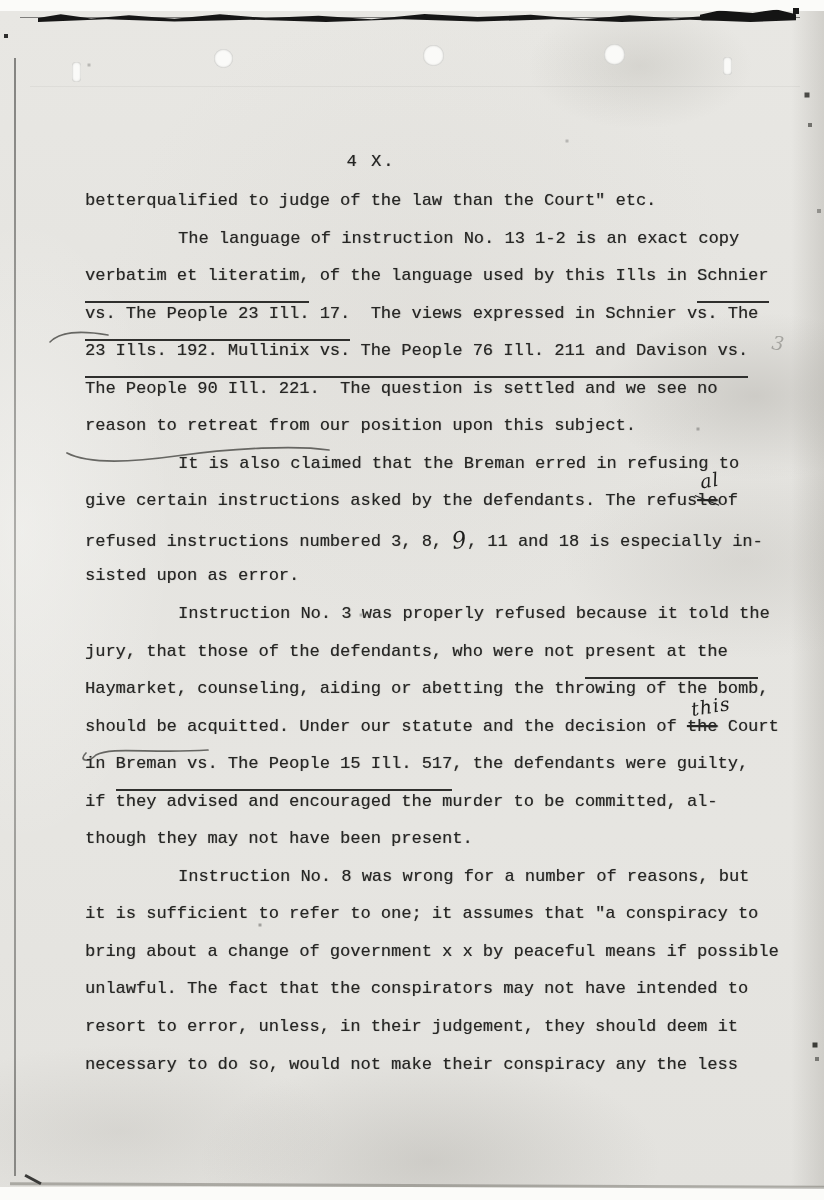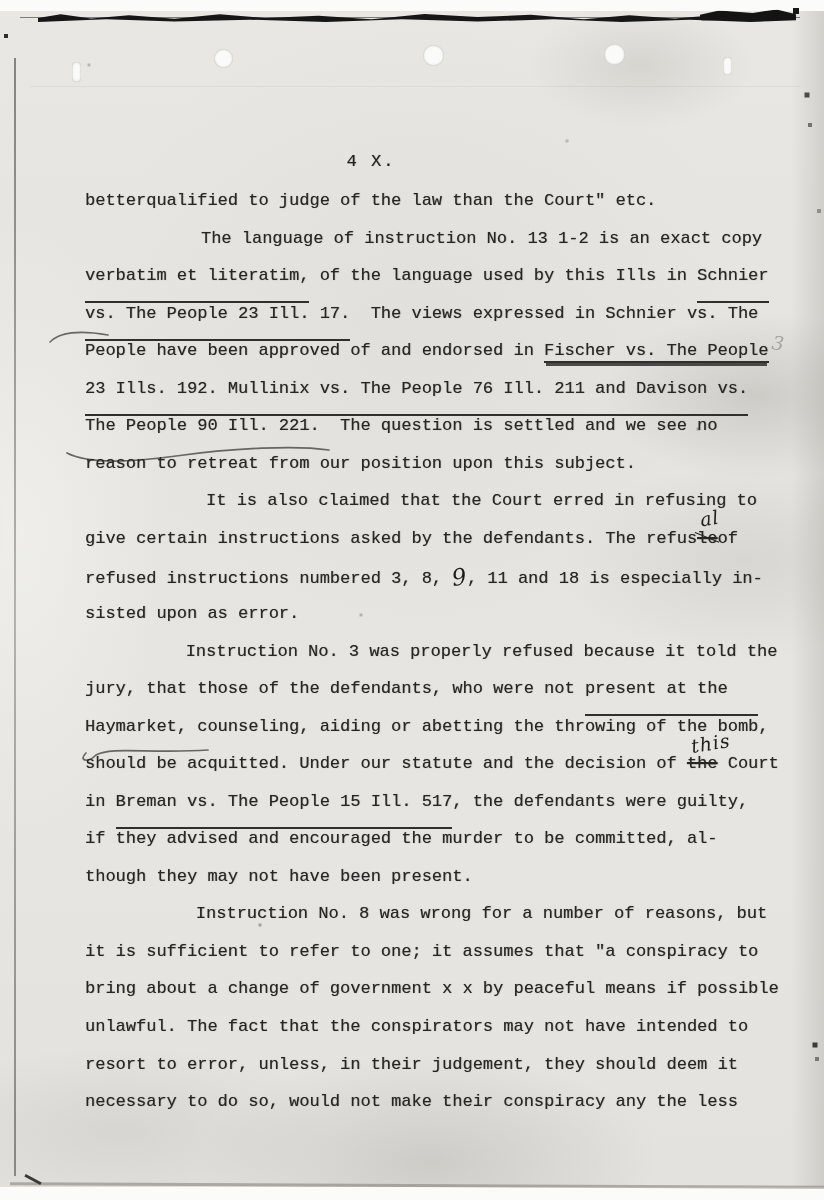--- a/index.html
+++ b/index.html
@@ -64,21 +64,21 @@
     position:absolute;left:0;top:152px;width:712px;text-align:center;z-index:5;
     font-size:17px;letter-spacing:2px;color:#242422;padding-left:30px;box-sizing:border-box;
     text-shadow:0.4px 0.4px 0.7px rgba(25,25,25,0.55);
   }
   .lines{
     position:absolute;left:85px;top:189px;width:700px;z-index:5;
     font-size:17px;color:#262624;
     text-shadow:0.4px 0.4px 0.8px rgba(28,28,26,0.5);
   }
   .line{height:37.56px;line-height:23px;white-space:pre;}
-  .line.indent{padding-left:93px;text-align:center;}
+  .line.indent{padding-left:93px;}
   .u{border-bottom:2px solid #2f2f2d;padding-bottom:16px;}
   .uu{border-bottom:2px solid #2f2f2d;padding-bottom:1px;box-shadow:0 5px 0 -2px rgba(47,47,45,0.85);}
   .struck{position:relative;text-decoration:line-through;text-decoration-thickness:2px;}
   .struckx{position:relative;text-decoration:line-through;text-decoration-thickness:1.5px;}
   .struckx::after{content:"";position:absolute;left:-3px;right:-3px;top:45%;border-top:1.6px solid #222;
     transform:rotate(22deg);}
   .hand{display:inline-block;font-family:"DejaVu Serif",serif;font-style:italic;font-size:23px;
     transform:translateY(2px) rotate(-8deg);text-shadow:none;color:#1d1d1b;}
   .hand-above{position:absolute;top:-22px;left:15%;font-family:"DejaVu Serif",serif;font-style:italic;
     font-size:19px;transform:rotate(-9deg);white-space:nowrap;color:#1d1d1b;text-decoration:none;
@@ -120,25 +120,24 @@
   <path d="M10,9 C2,17 12,19 20,11 C36,2 74,10 132,6" fill="none" stroke="rgba(70,70,66,0.8)" stroke-width="1.7" stroke-linecap="round"></path>
 </svg>
 <span class="margin-mark">3</span>
 
 <div class="page-number">4 X.</div>
 <div class="lines">
     <div class="line"><span>betterqualified to judge of the law than the Court" etc.</span></div>
     <div class="line indent"><span>The language of instruction No. 13 1-2 is an exact copy</span></div>
     <div class="line"><span class="u">verbatim et literatim,</span><span> of the language used by this Ills in </span><span class="u">Schnier</span></div>
     <div class="line"><span class="u">vs. The People 23 Ill. 17.</span><span>  The views expressed in Schnier vs. The</span></div>
-    <div class="line"><span>People have been approved of and endorsed in </span><span class="uu">Fischer vs. The People</span></div>
     <div class="line"><span class="u">23 Ills. 192. Mullinix vs. The People 76 Ill. 211 and Davison vs.</span></div>
     <div class="line"><span>The People 90 Ill. 221.  The question is settled and we see no</span></div>
     <div class="line"><span>reason to retreat from our position upon this subject.</span></div>
-    <div class="line indent"><span>It is also claimed that the Court erred in refusing to</span></div>
+    <div class="line indent"><span>It is also claimed that the Breman erred in refusing to</span></div>
     <div class="line"><span>give certain instructions asked by the defendants. The refus</span><span class="struckx">le<span class="hand-above">al</span></span><span>of</span></div>
     <div class="line"><span>refused instructions numbered 3, 8, </span><span class="hand">9</span><span>, 11 and 18 is especially in-</span></div>
     <div class="line"><span>sisted upon as error.</span></div>
     <div class="line indent"><span>Instruction No. 3 was properly refused because it told the</span></div>
     <div class="line"><span>jury, that those of the defendants, who were not </span><span class="u">present at the   </span></div>
     <div class="line"><span>Haymarket, counseling, aiding or abetting the throwing of the bomb,</span></div>
     <div class="line"><span>should be acquitted. Under our statute and the decision of </span><span class="struck">the<span class="hand-above">this</span></span><span> Court</span></div>
     <div class="line"><span>in </span><span class="u">Breman vs. The People 15 Ill. 517</span><span>, the defendants were guilty,</span></div>
     <div class="line"><span>if they advised and encouraged the murder to be committed, al-</span></div>
     <div class="line"><span>though they may not have been present.</span></div>

